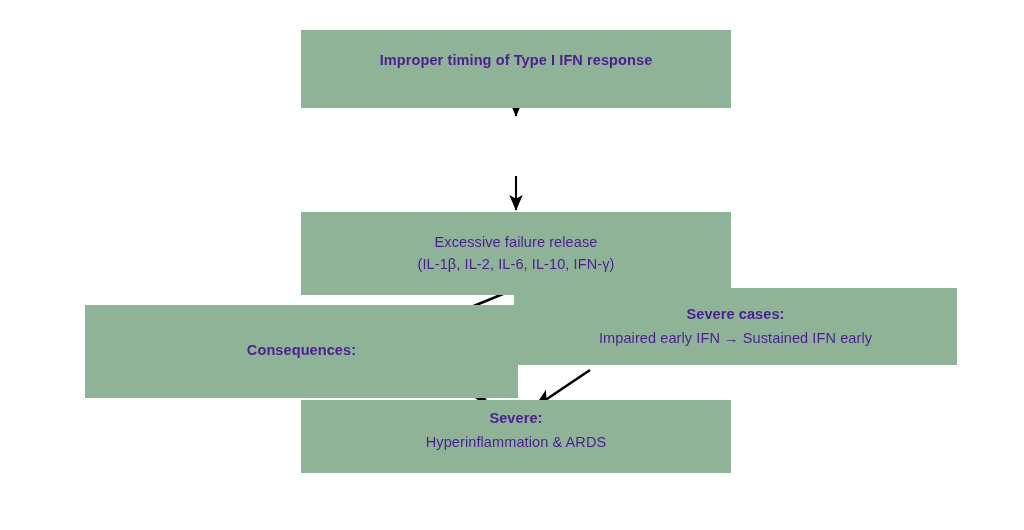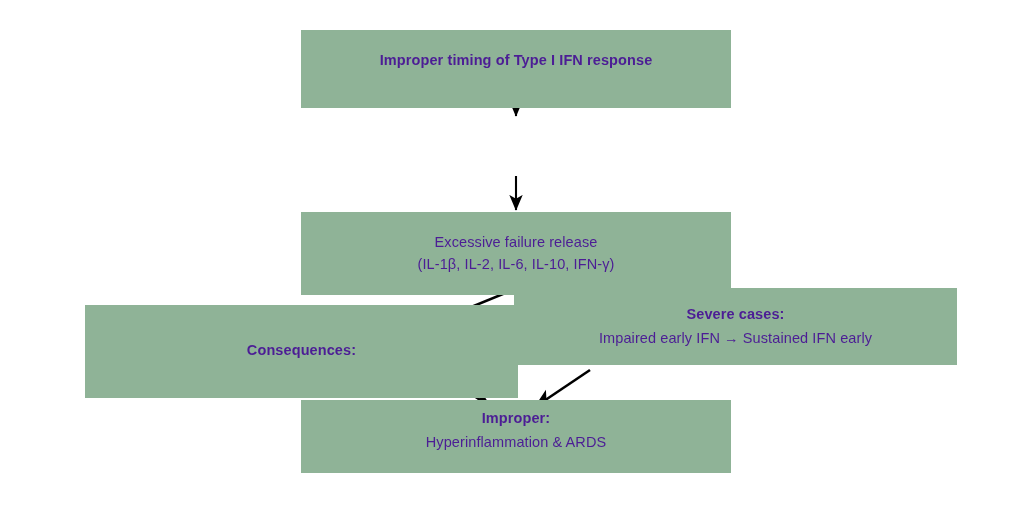--- a/index.html
+++ b/index.html
@@ -117,18 +117,18 @@
 
   <div class="node" id="node-5">
     <div class="stack">
       <span class="line title">Severe cases:</span>
       <span class="line sub">Impaired early IFN → Sustained IFN early</span>
     </div>
   </div>
 
   <div class="node" id="node-6">
     <div class="stack">
-      <span class="line title">Improper:</span>
+      <span class="line title">Severe:</span>
       <span class="line sub">Hyperinflammation &amp; ARDS</span>
     </div>
   </div>
 
 </div>
 
 </body></html>

